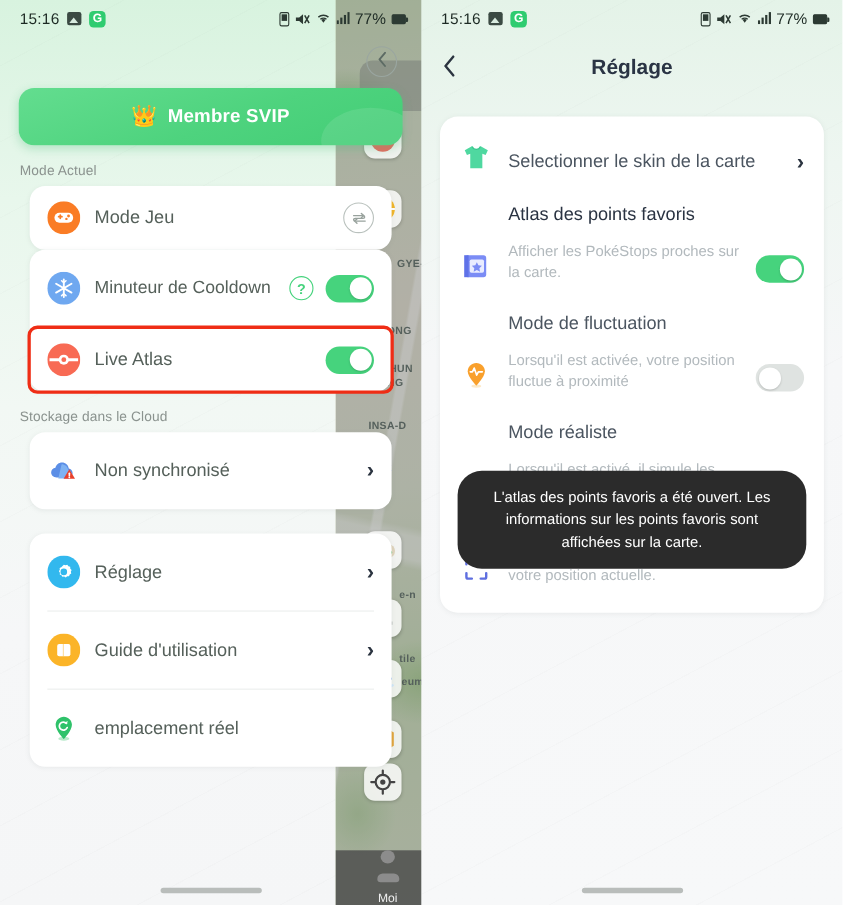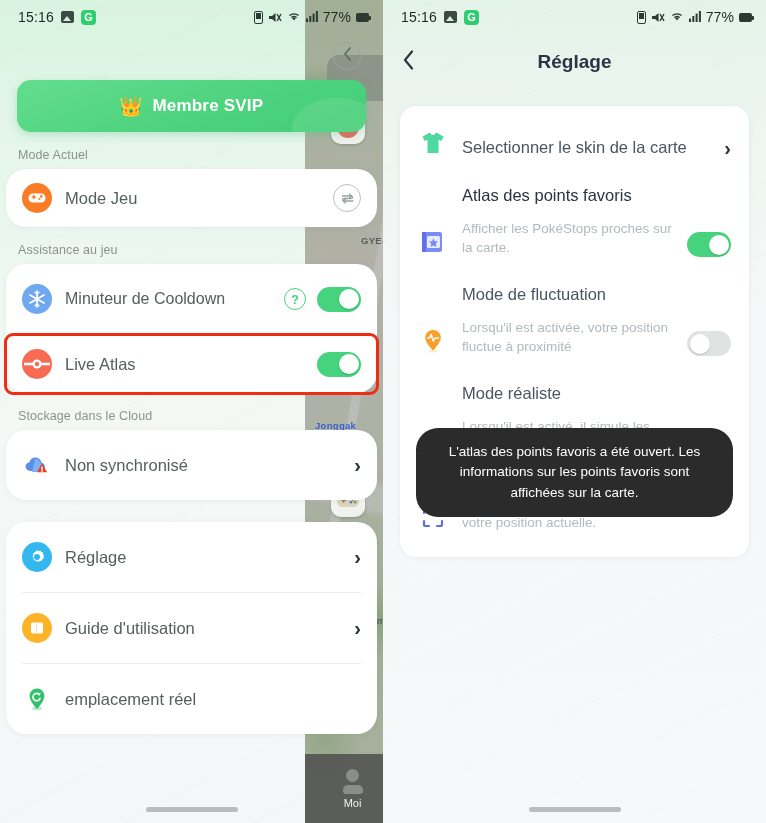--- a/index.html
+++ b/index.html
@@ -70,21 +70,21 @@
 
   
   .section-label {
     position: relative; z-index:3;
     font-size: 12.5px; color: #8b938f; margin: 16px 0 7px 18px; letter-spacing:.1px;
   }
 
   
   .card {
     position: relative; z-index:3;
-    margin: 0 6px; background: #fff; border-radius: 20px;
+    margin: 0 27px; background: #fff; border-radius: 14px;
     box-shadow: 0 1px 4px rgba(120,130,125,.10);
   }
   .row { display: flex; align-items: center; padding: 0 16px; min-height: 58px; position: relative;}
   .row-tall { min-height: 70px; }
   .row-label { font-size: 16.5px; color: #55605a; flex: 1; line-height: 1.25; }
   .row-label.two { font-size: 16px; }
   .divider { height: 1px; background: #eceeed; margin: 0 16px; }
 
   .ricon { width: 30px; height: 30px; margin-right: 13px; flex: 0 0 30px; position: relative; }
   .ricon svg { display:block; }
@@ -126,22 +126,22 @@
       linear-gradient(100deg, transparent 48%, rgba(255,255,255,.55) 49%, rgba(255,255,255,.55) 52%, transparent 53%),
       linear-gradient(12deg, transparent 38%, rgba(255,255,255,.5) 39%, rgba(255,255,255,.5) 41.5%, transparent 42.5%);
   }
   .map-dim { position:absolute; inset:0; background: rgba(30,34,30,.26); }
   .map-txt { position:absolute; font-size:9.5px; color:#55605c; font-weight:600; letter-spacing:.3px; z-index:2;}
   .map-btn {
     position: absolute; left: 26px; width: 34px; height: 34px; border-radius: 10px;
     background: rgba(255,255,255,.82); display:flex; align-items:center; justify-content:center; z-index:3;
     box-shadow: 0 1px 3px rgba(0,0,0,.18);
   }
-  .map-bottom { position:absolute; left:0; bottom:0; width:95px; height:69px; background:rgba(74,74,74,.82); z-index:4;
-    display:flex;flex-direction:column;align-items:center;justify-content:center;gap:3px;}
+  .map-bottom { position:absolute; left:0; bottom:0; width:95px; height:50px; background:rgba(74,74,74,.82); z-index:4;
+    display:flex;flex-direction:column;align-items:center;justify-content:center;gap:9px;}
   .map-bottom-label{ font-size:11px;color:#efefef;}
   .avatar-dot { width:13px;height:13px;border-radius:50%;background:#8c8c8c;}
   .avatar-body{ width:20px;height:9px;border-radius:5px 5px 3px 3px;background:#8c8c8c;}
   .map-bubble{position:absolute;left:22px;top:55px;width:74px;height:46px;border-radius:12px;background:rgba(120,125,120,.55);z-index:2;}
 
   
   .phone-right {
     position: absolute; left: 383px; top:0; width: 383px; height: 823px; overflow: hidden; z-index: 2;
     background: linear-gradient(180deg,#e4f3e8 0%, #eef6f1 18%, #f6f7f8 40%, #f7f8f9 100%);
   }
@@ -242,21 +242,20 @@
         <span class="swap-circle">
           <svg width="15" height="13" viewBox="0 0 15 13">
               <path d="M2 4h9a2 2 0 010 0M2 4h9" stroke="#98a29d" stroke-width="1.3" fill="none"></path>
               <path d="M11 4c2 0 2 2.5 0 2.5H4C2 6.5 2 9 4 9h9" stroke="#98a29d" stroke-width="1.3" fill="none" stroke-linecap="round"></path>
               <path d="M9.5 2L11.6 4 9.5 6M5.5 7L3.4 9 5.5 11" stroke="#98a29d" stroke-width="1.3" fill="none" stroke-linecap="round" stroke-linejoin="round"></path>
             </svg>
         </span>
       </div>
     </div>
 
-    <div class="section-label">Assistance au jeu</div>
     <div class="card">
       <div class="row row-tall">
         <span class="ricon">
           <svg width="30" height="30" viewBox="0 0 30 30">
               <circle cx="15" cy="15" r="15" fill="#6fa8f0"></circle>
               <g stroke="#fff" stroke-width="1.7" stroke-linecap="round">
                 <path d="M15 7v16M8 11l14 8M22 11L8 19"></path>
               </g>
               <g stroke="#fff" stroke-width="1.4" stroke-linecap="round">
                 <path d="M15 10l-2-1.8M15 10l2-1.8M15 20l-2 1.8M15 20l2 1.8"></path>

